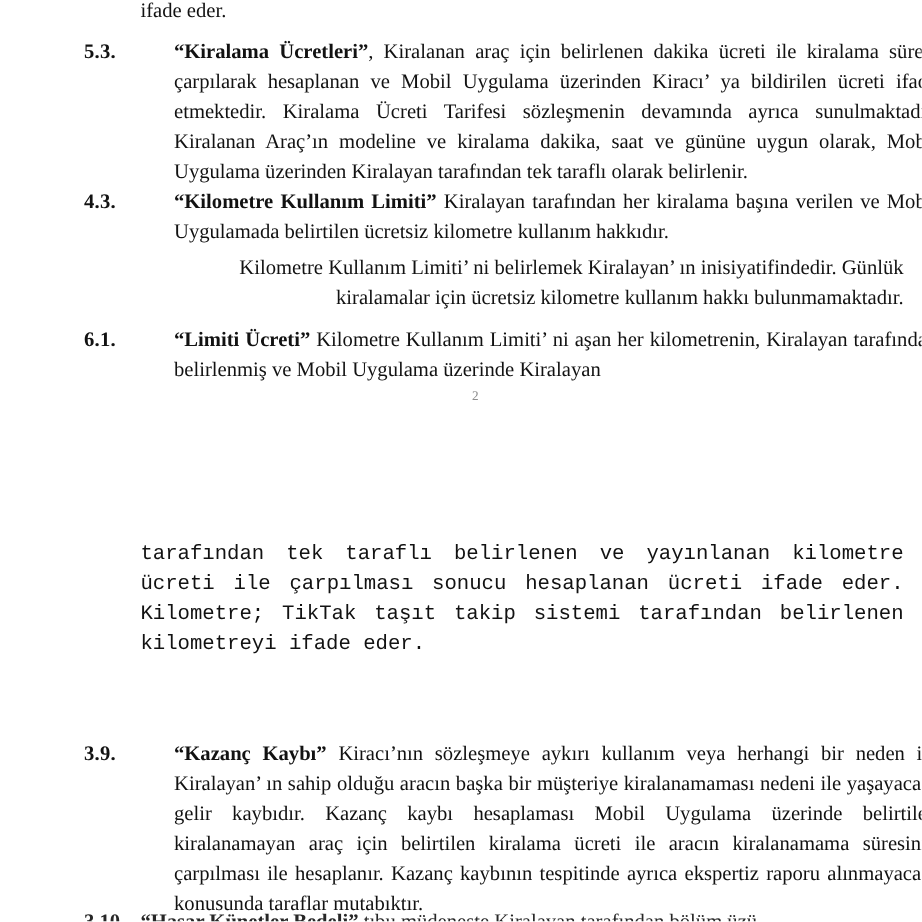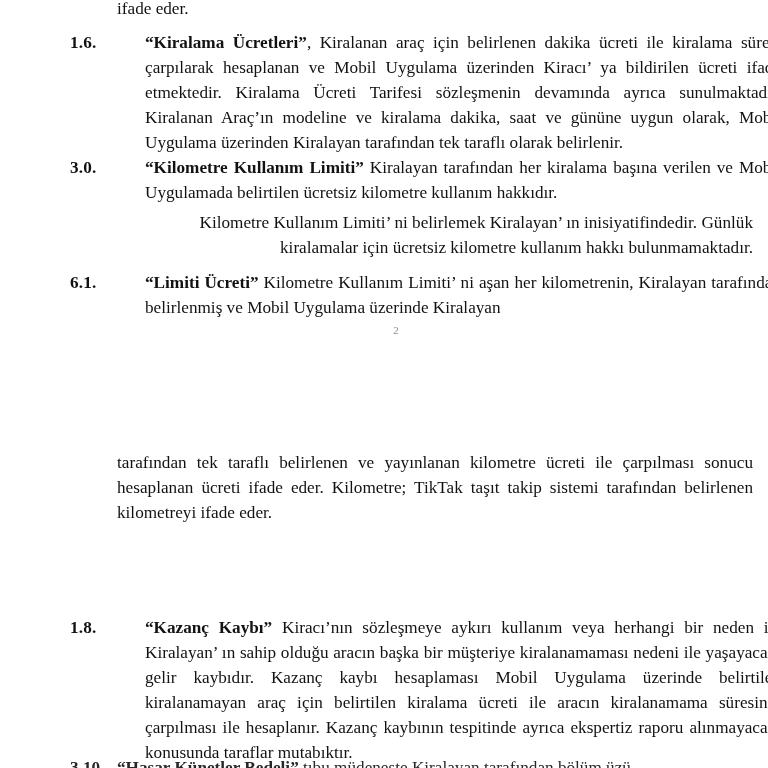--- a/index.html
+++ b/index.html
@@ -118,43 +118,43 @@
   }
 </style>
 </head>
 <body>
 
 <div class="page scan">
 
   <div class="tail-line">ifade eder.</div>
 
   <div class="clause" style="top:30px;">
-    <div class="num">1.6.</div>
+    <div class="num">5.3.</div>
     <div class="body"><span class="lead">“Kiralama Ücretleri”</span><span>, Kiralanan araç için belirlenen dakika ücreti ile kiralama süresi çarpılarak hesaplanan ve Mobil Uygulama üzerinden Kiracı’ ya bildirilen ücreti ifade etmektedir. Kiralama Ücreti Tarifesi sözleşmenin devamında ayrıca sunulmaktadır. Kiralanan Araç’ın modeline ve kiralama dakika, saat ve gününe uygun olarak, Mobil Uygulama üzerinden Kiralayan tarafından tek taraflı olarak belirlenir.</span></div>
   </div>
 
   <div class="clause" style="top:155px;">
-    <div class="num">3.0.</div>
+    <div class="num">4.3.</div>
     <div class="body"><span class="lead">“Kilometre Kullanım Limiti”</span><span> Kiralayan tarafından her kiralama başına verilen ve Mobil Uygulamada belirtilen ücretsiz kilometre kullanım hakkıdır.</span></div>
   </div>
 
   <div class="para" style="top:210px;">Kilometre Kullanım Limiti’ ni belirlemek Kiralayan’ ın inisiyatifindedir. Günlük kiralamalar için ücretsiz kilometre kullanım hakkı bulunmamaktadır.</div>
 
   <div class="clause" style="top:270px;">
     <div class="num">6.1.</div>
     <div class="body"><span class="lead">“Limiti Ücreti”</span><span> Kilometre Kullanım Limiti’ ni aşan her kilometrenin, Kiralayan tarafından belirlenmiş ve Mobil Uygulama üzerinde Kiralayan</span></div>
   </div>
 
   <div class="pagenum" style="top:323px;">2</div>
 
-  <div class="para justified" style="top:450px;">tarafından tek taraflı belirlenen ve yayınlanan kilometre ücreti ile çarpılması sonucu hesaplanan ücreti ifade eder. Kilometre; TikTak taşıt takip sistemi tarafından belirlenen kilometreyi ifade eder.</div>
+  <div class="para justified" style="top:450px;font-family:Liberation Mono, monospace;">tarafından tek taraflı belirlenen ve yayınlanan kilometre ücreti ile çarpılması sonucu hesaplanan ücreti ifade eder. Kilometre; TikTak taşıt takip sistemi tarafından belirlenen kilometreyi ifade eder.</div>
 
 
   <div class="clause" style="top:615px;">
-    <div class="num">1.8.</div>
+    <div class="num">3.9.</div>
     <div class="body"><span class="lead">“Kazanç Kaybı”</span><span> Kiracı’nın sözleşmeye aykırı kullanım veya herhangi bir neden ile Kiralayan’ ın sahip olduğu aracın başka bir müşteriye kiralanamaması nedeni ile yaşayacağı gelir kaybıdır. Kazanç kaybı hesaplaması Mobil Uygulama üzerinde belirtilen kiralanamayan araç için belirtilen kiralama ücreti ile aracın kiralanamama süresinin çarpılması ile hesaplanır. Kazanç kaybının tespitinde ayrıca ekspertiz raporu alınmayacağı konusunda taraflar mutabıktır.</span></div>
   </div>
 
   <div class="clipped-line" style="top:755px;">
     <div class="inner">
       <span class="num">3.10.</span><span class="lead">“Hasar Künetler Bedeli”</span><span> tıbu müdeneste Kiralayan tarafından bölüm üzü</span>
     </div>
   </div>
 
 </div>

